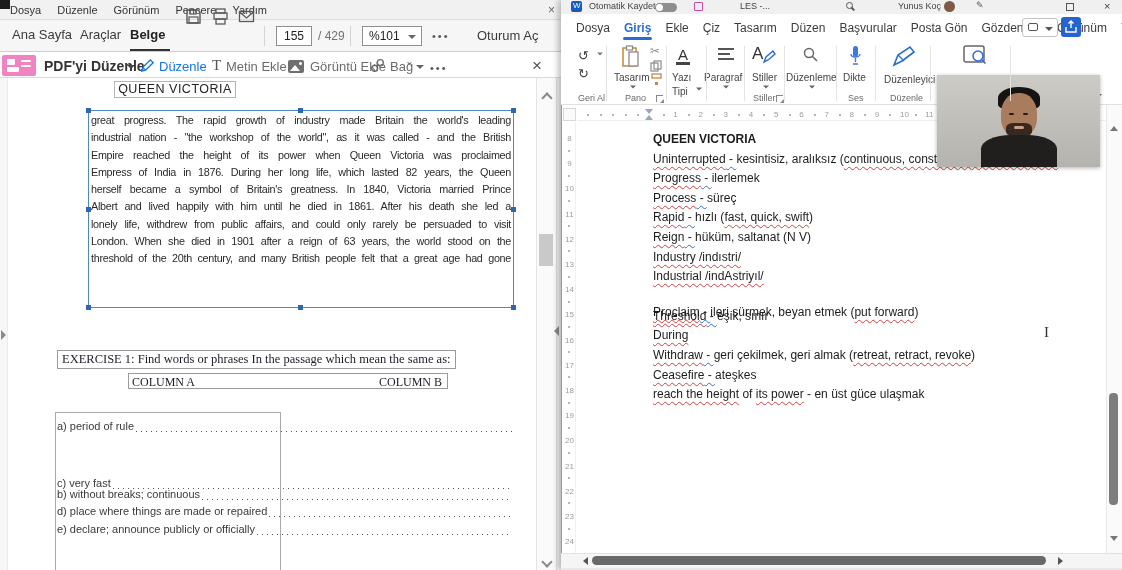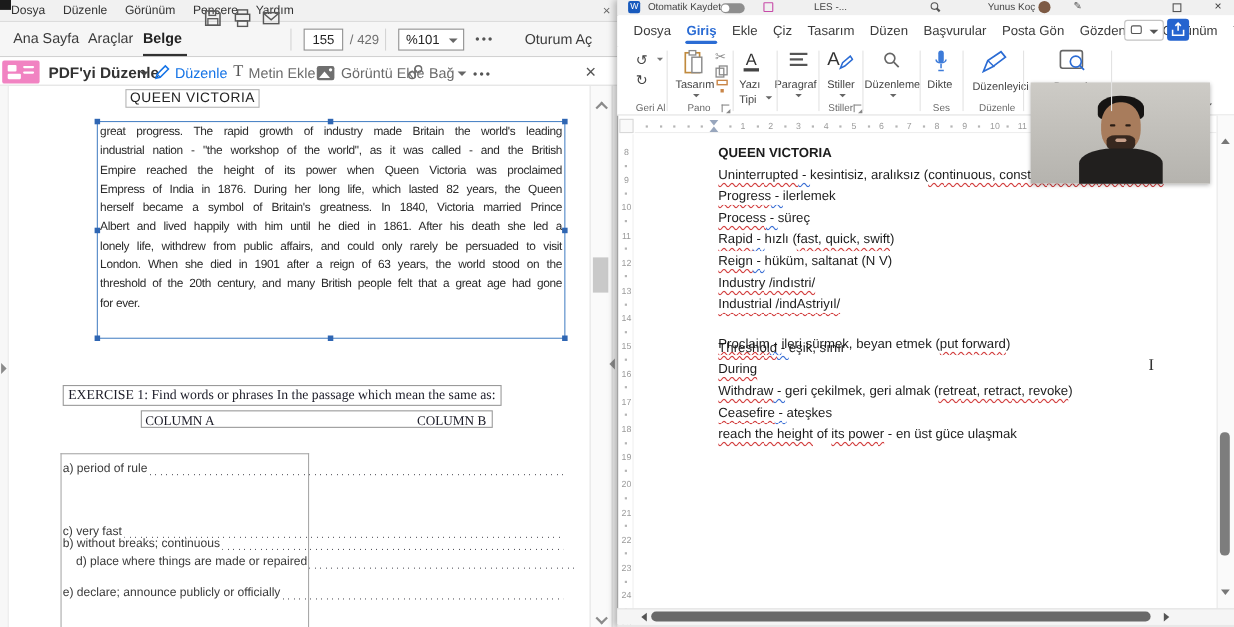--- a/index.html
+++ b/index.html
@@ -252,45 +252,44 @@
     <div class="abs" id="passage">
         <div class="pline">great progress. The rapid growth of industry made Britain the world's leading</div>
         <div class="pline">industrial nation - "the workshop of the world", as it was called - and the British</div>
         <div class="pline">Empire reached the height of its power when Queen Victoria was proclaimed</div>
         <div class="pline">Empress of India in 1876. During her long life, which lasted 82 years, the Queen</div>
         <div class="pline">herself became a symbol of Britain's greatness. In 1840, Victoria married Prince</div>
         <div class="pline">Albert and lived happily with him until he died in 1861. After his death she led a</div>
         <div class="pline">lonely life, withdrew from public affairs, and could only rarely be persuaded to visit</div>
         <div class="pline">London. When she died in 1901 after a reign of 63 years, the world stood on the</div>
         <div class="pline">threshold of the 20th century, and many British people felt that a great age had gone</div>
-        <div class="pline last">for ever.</div>
       </div>
     <div class="abs serifbox" id="exercise-box">EXERCISE  1:    Find words or phrases In the passage which mean the same as:</div>
     <div class="abs serifbox" id="columns-box">
       <span id="col-a">COLUMN A</span>
       <span id="col-b">COLUMN B</span>
     </div>
     <div class="abs" id="items-rows">
         <div class="item-row" style="top: 7px; align-items: flex-end;">
           <span class="item-label">a)  period of rule</span>
           <span class="item-leader"></span>
         </div>
         <div class="item-row" style="top: 35.25px; margin-top: 40px;">
           <span class="item-label">b)  without breaks; continuous</span>
           <span class="item-leader"></span>
         </div>
         <div class="item-row" style="top: 63.5px;">
           <span class="item-label">c)  very fast</span>
           <span class="item-leader"></span>
         </div>
-        <div class="item-row" style="top: 91.75px; margin-left: 12px;">
+        <div class="item-row" style="top: 91.75px;">
           <span class="item-label">d)  place where things are made or repaired</span>
           <span class="item-leader"></span>
         </div>
-        <div class="item-row" style="top: 120px;">
+        <div class="item-row" style="top: 110px;">
           <span class="item-label">e)  declare; announce publicly or officially</span>
           <span class="item-leader"></span>
         </div>
       </div>
     <div class="abs" id="items-outline"></div>
 
     <div class="abs" id="pdf-scrollbar"></div>
     <div class="abs chev-up-g" id="pdf-sb-up"></div>
     <div class="abs" id="pdf-sb-thumb"></div>
     <div class="abs chev-dn-g" id="pdf-sb-dn"></div>

